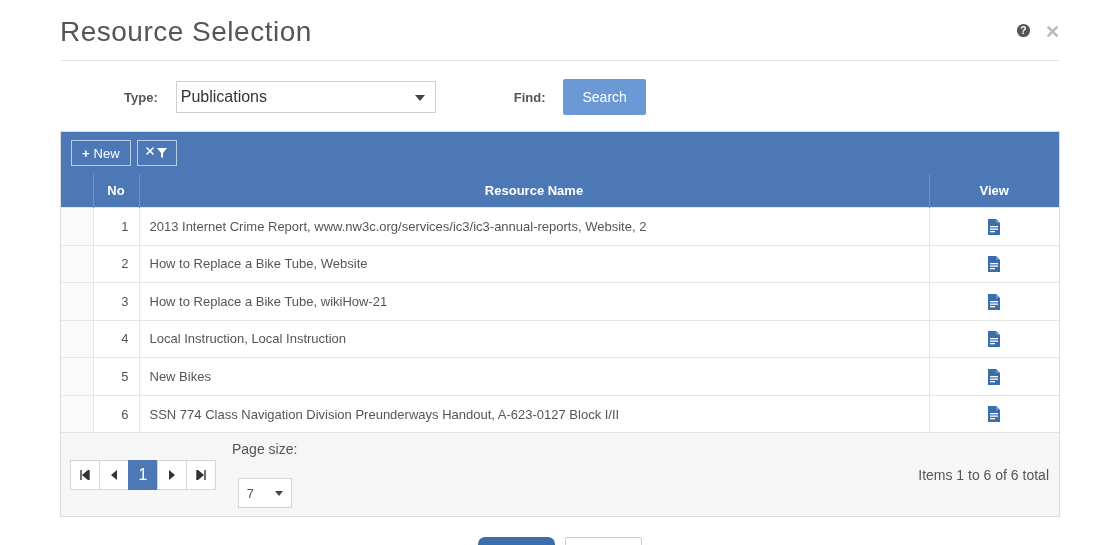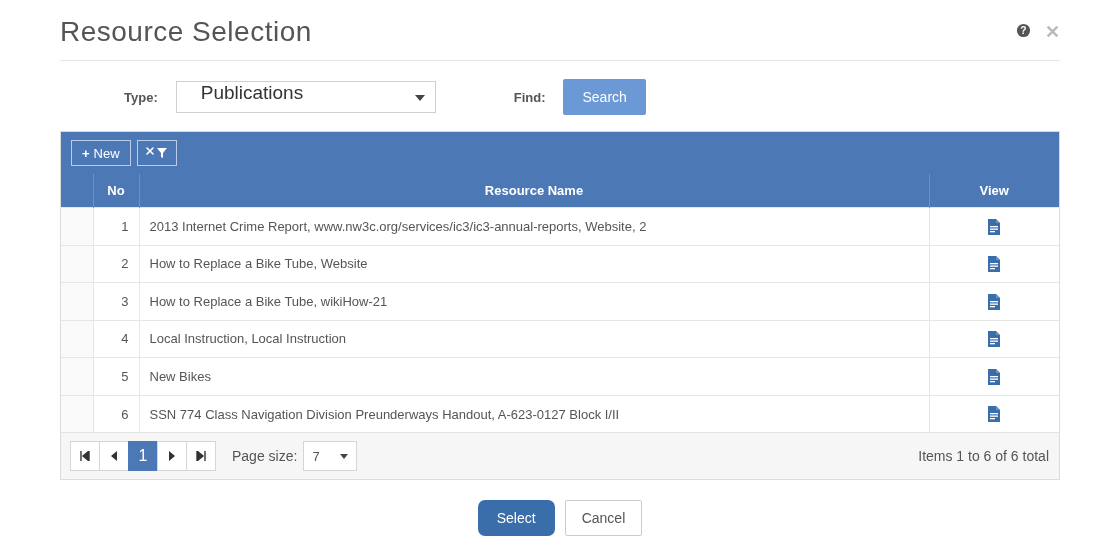--- a/index.html
+++ b/index.html
@@ -6,21 +6,21 @@
   html, body { margin:0; padding:0; font-family: "Helvetica Neue", Arial, sans-serif; color:#333; background:#fff; }
   .wrap { width:1120px; margin:0 auto; padding:12px 60px 30px 60px; }
   .header-row { display:flex; align-items:center; justify-content:space-between; margin:0 0 8px 0; }
   .title { font-size:28px; font-weight:300; color:#555; margin:4px 0 4px 0; letter-spacing:0.5px; }
   .toprt { color:#888; display:flex; gap:14px; align-items:center; font-size:16px; }
   .icbtn { cursor:pointer; color:#555; }
   .closebtn { cursor:pointer; color:#bbb; font-size:18px; font-weight:bold; }
   .hr { border:none; border-top:1px solid #e5e5e5; margin:2px 0 18px 0; }
   .filters { padding:0 0 16px 64px; display:flex; align-items:center; gap:18px; font-size:13px; }
   .lbl { color:#555; font-weight:600; }
-  .select { position:relative; width:260px; height:32px; border:1px solid #d0d0d0; background:#fff; display:flex; padding:0 24px; font-size:19px; cursor:pointer; }
+  .select { position:relative; width:260px; height:32px; border:1px solid #d0d0d0; background:#fff; display:flex; align-items:center; padding:0 4px; font-size:16px; cursor:pointer; }
   .select .caret { position:absolute; right:10px; top:50%; margin-top:-2px; width:0; height:0; border-left:5px solid transparent; border-right:5px solid transparent; border-top:6px solid #444; }
   .find-lbl { margin-left:60px; }
   .txt { width:250px; height:34px; border:1px solid #d0d0d0; padding:0 10px; font-size:14px; color:#333; }
   .txt::placeholder { color:#9a9a9a; }
   .btn { display:inline-flex; align-items:center; justify-content:center; border:1px solid transparent; cursor:pointer; font-size:14px; }
   .btn-search { background:#6a99d6; color:#fff; height:36px; padding:0 18px; border-radius:2px; }
   .panel { border:1px solid #dcdcdc; }
   .toolbar { background:#4d78b6; padding:8px 10px; display:flex; gap:6px; }
   .tbtn { border:1px solid #b9cde8; background:transparent; color:#fff; height:26px; padding:0 10px; font-size:13px; display:inline-flex; align-items:center; gap:4px; cursor:pointer; }
   .tbtn .plus { font-weight:bold; }
@@ -33,21 +33,21 @@
   tbody td:first-child { background:#fafafa; }
   tbody td.no { text-align:right; color:#555; }
   tbody td.nm { color:#555; }
   tbody td.view { text-align:center; border-right:none; }
   .doc-icon { display:inline-block; vertical-align:middle; }
   .pager-row { display:flex; align-items:center; justify-content:space-between; background:#f6f6f6; border-top:1px solid #e3e3e3; padding:8px 10px; }
   .pager { display:flex; align-items:center; gap:0; }
   .pbtn { width:30px; height:30px; border:1px solid #d6d6d6; background:#fff; display:flex; align-items:center; justify-content:center; cursor:pointer; margin-left:-1px; }
   .pbtn svg { display:block; }
   .pbtn.active { background:#4d78b6; color:#fff; border-color:#4d78b6; }
-  .psize { margin-left:16px; display:flex; align-items:center; gap:6px; font-size:14px; color:#555; }
+  .psize { margin-left:16px; display:flex; align-items:center; gap:21px; font-size:14px; color:#555;flex-direction:column; }
   .psize-sel { width:54px; height:30px; border:1px solid #d6d6d6; background:#fff; display:flex; align-items:center; padding:0 8px; font-size:13px; position:relative; cursor:pointer; }
   .psize-sel .caret { position:absolute; right:8px; top:50%; margin-top:-2px; width:0; height:0; border-left:4px solid transparent; border-right:4px solid transparent; border-top:5px solid #444; }
   .summary { font-size:14px; color:#555; }
   .footer { display:flex; justify-content:center; gap:10px; margin-top:20px; }
   .btn-primary { background:#3a6eab; color:#fff; height:36px; padding:0 18px; border-radius:7px; }
   .btn-default { background:#fff; color:#555; border:1px solid #ccc; height:36px; padding:16px 16px; border-radius:2px; }
 </style>
 </head>
 <body>
 

